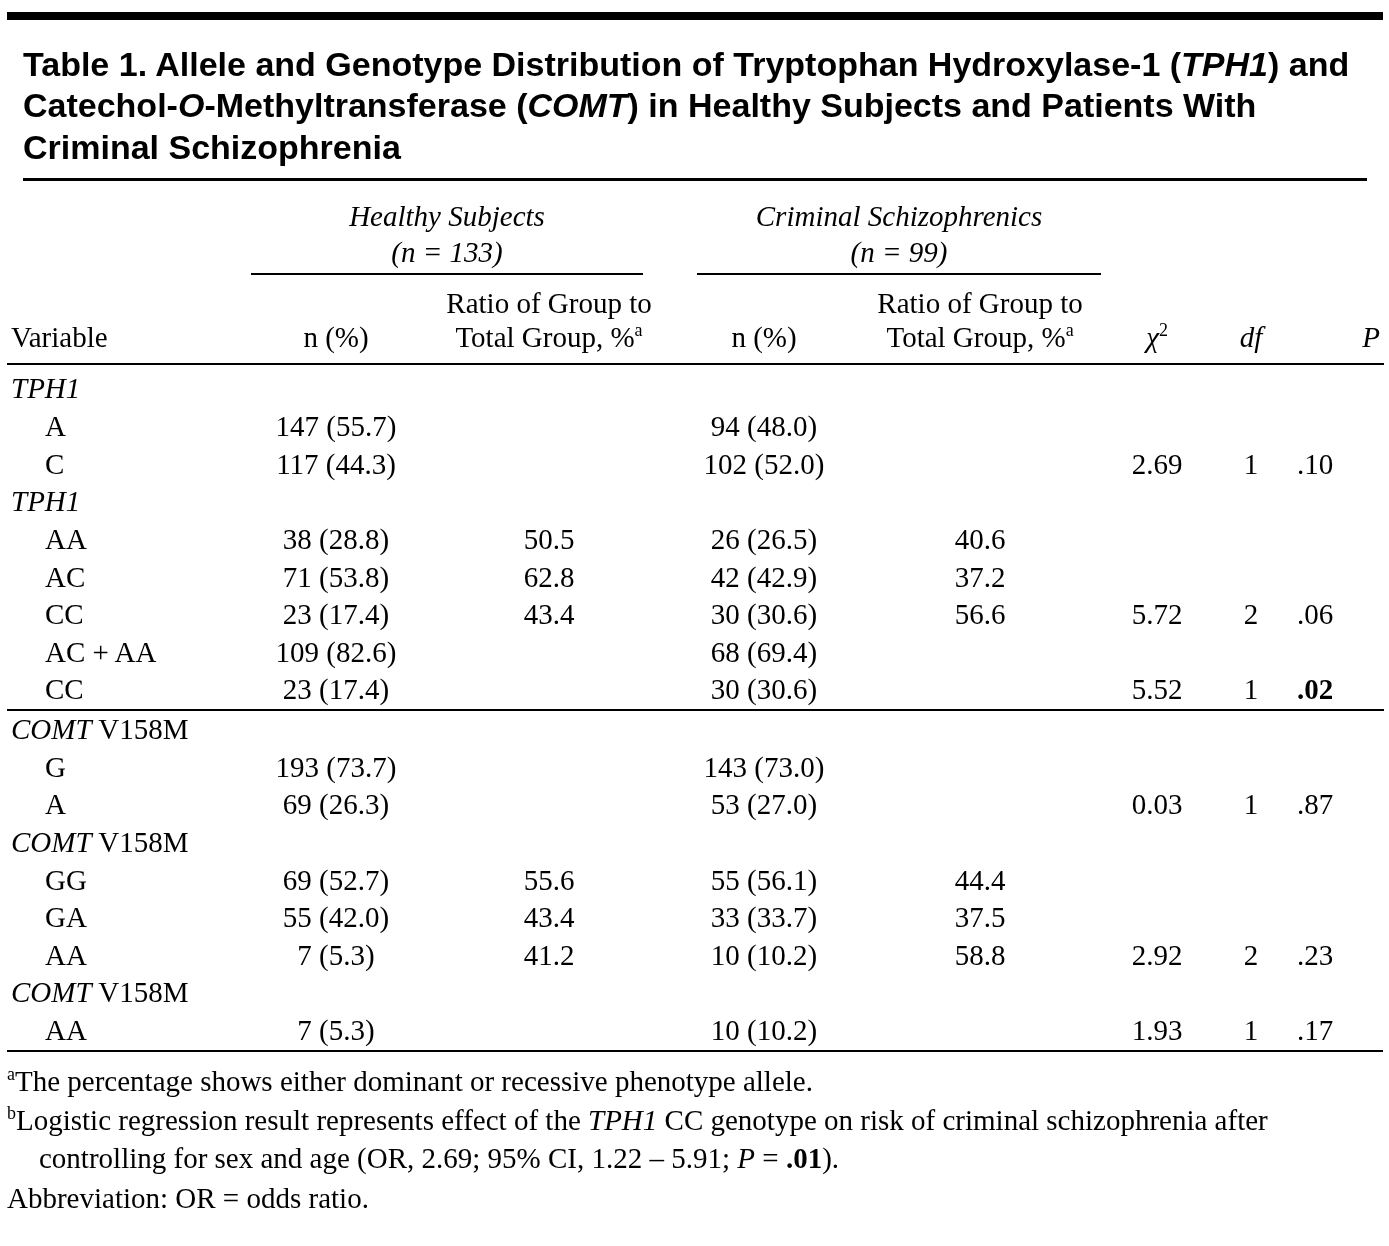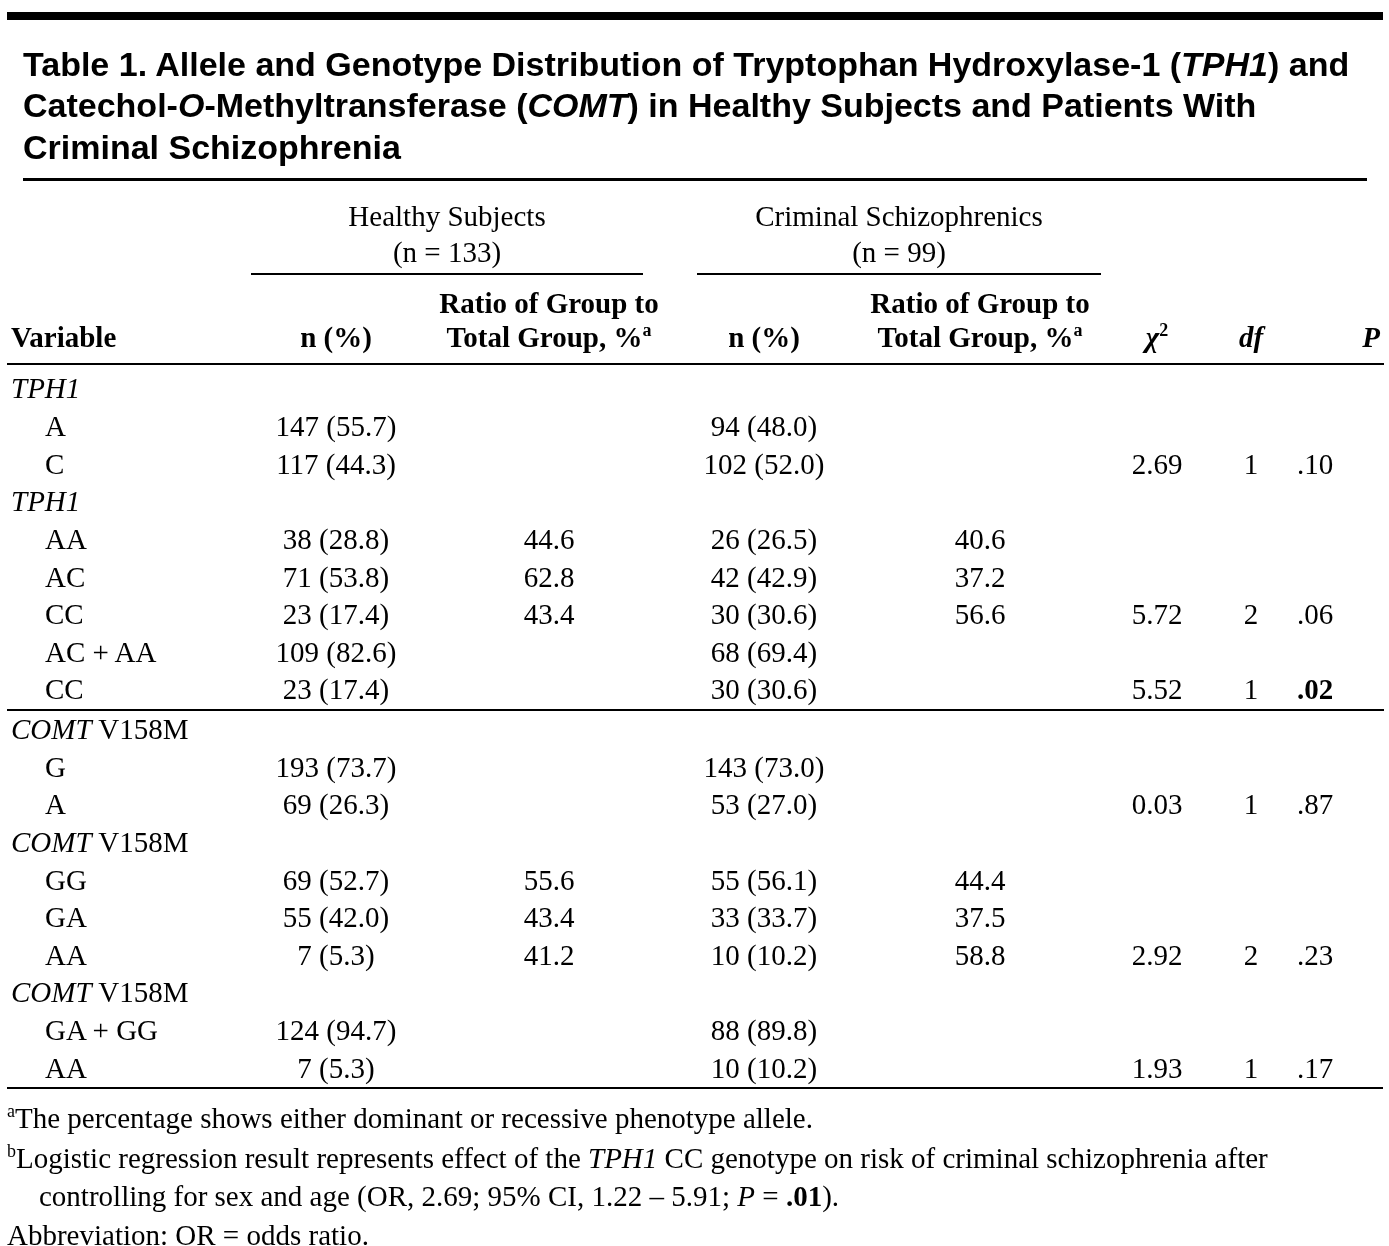--- a/index.html
+++ b/index.html
@@ -6,25 +6,25 @@
   body { width:1389px; color:#000; font-family:"Liberation Serif","DejaVu Serif",serif; }
   .page { width:1389px; padding:0 6px 0 7px; box-sizing:border-box; }
   .top-rule { height:8px; background:#000; margin-top:12px; }
   .title {
     font-family:"Liberation Sans","DejaVu Sans",sans-serif;
     font-weight:700; font-size:34px; line-height:1.22;
     margin:16px; padding:8px 2px 10px 0; border-bottom:3px solid #000;
   }
   .data-table { border-collapse:collapse; width:100%; table-layout:fixed; font-size:29px; margin-top:2px; }
   .data-table th, .data-table td { font-weight:normal; padding:2px 4px; line-height:1.16; }
-  .spanner-th { padding:8px 0 0 0; vertical-align:bottom; }
+  .spanner-th { padding:8px 0 0 0; vertical-align:bottom;font-style:italic; }
   .spanner { text-align:center; border-bottom:2px solid #000; padding-bottom:3px; line-height:1.22; }
   .sp-left  { margin-right:26px; }
   .sp-right { margin-left:20px; }
-  .header-row th { border-bottom:2px solid #000; vertical-align:bottom; padding-top:10px; padding-bottom:9px;font-weight:bold; }
+  .header-row th { border-bottom:2px solid #000; vertical-align:bottom; padding-top:10px; padding-bottom:9px; }
   .h-var { text-align:left; padding-left:4px; }
   .h-c   { text-align:center; }
   .h-p   { text-align:right; padding-right:8px; }
   .ital  { font-style:italic; }
   td.c-var { text-align:left; padding-left:4px; }
   td.c-var.indent { padding-left:38px; }
   td.c-num { text-align:center; }
   td.c-p { text-align:left; padding-right:8px; }
   td.boldcell { font-weight:bold; }
   tr.divider-after td { border-bottom:2px solid #000; }
@@ -120,21 +120,21 @@
           <td class="c-num"></td>
           <td class="c-num"></td>
           <td class="c-num"></td>
           <td class="c-num"></td>
           <td class="c-num"></td>
           <td class="c-p"></td>
         </tr>
         <tr>
           <td class="c-var indent"><span>AA</span></td>
           <td class="c-num">38 (28.8)</td>
-          <td class="c-num">44.6</td>
+          <td class="c-num">50.5</td>
           <td class="c-num">26 (26.5)</td>
           <td class="c-num">40.6</td>
           <td class="c-num"></td>
           <td class="c-num"></td>
           <td class="c-p"></td>
         </tr>
         <tr>
           <td class="c-var indent"><span>AC</span></td>
           <td class="c-num">71 (53.8)</td>
           <td class="c-num">62.8</td>
@@ -248,30 +248,20 @@
           <td class="c-var"><span style="font-style: italic;">COMT</span><span> V158M</span></td>
           <td class="c-num"></td>
           <td class="c-num"></td>
           <td class="c-num"></td>
           <td class="c-num"></td>
           <td class="c-num"></td>
           <td class="c-num"></td>
           <td class="c-p"></td>
         </tr>
         <tr>
-          <td class="c-var indent"><span>GA + GG</span></td>
-          <td class="c-num">124 (94.7)</td>
-          <td class="c-num"></td>
-          <td class="c-num">88 (89.8)</td>
-          <td class="c-num"></td>
-          <td class="c-num"></td>
-          <td class="c-num"></td>
-          <td class="c-p"></td>
-        </tr>
-        <tr>
           <td class="c-var indent"><span>AA</span></td>
           <td class="c-num">7 (5.3)</td>
           <td class="c-num"></td>
           <td class="c-num">10 (10.2)</td>
           <td class="c-num"></td>
           <td class="c-num">1.93</td>
           <td class="c-num">1</td>
           <td class="c-p">.17</td>
         </tr>
       </tbody>

